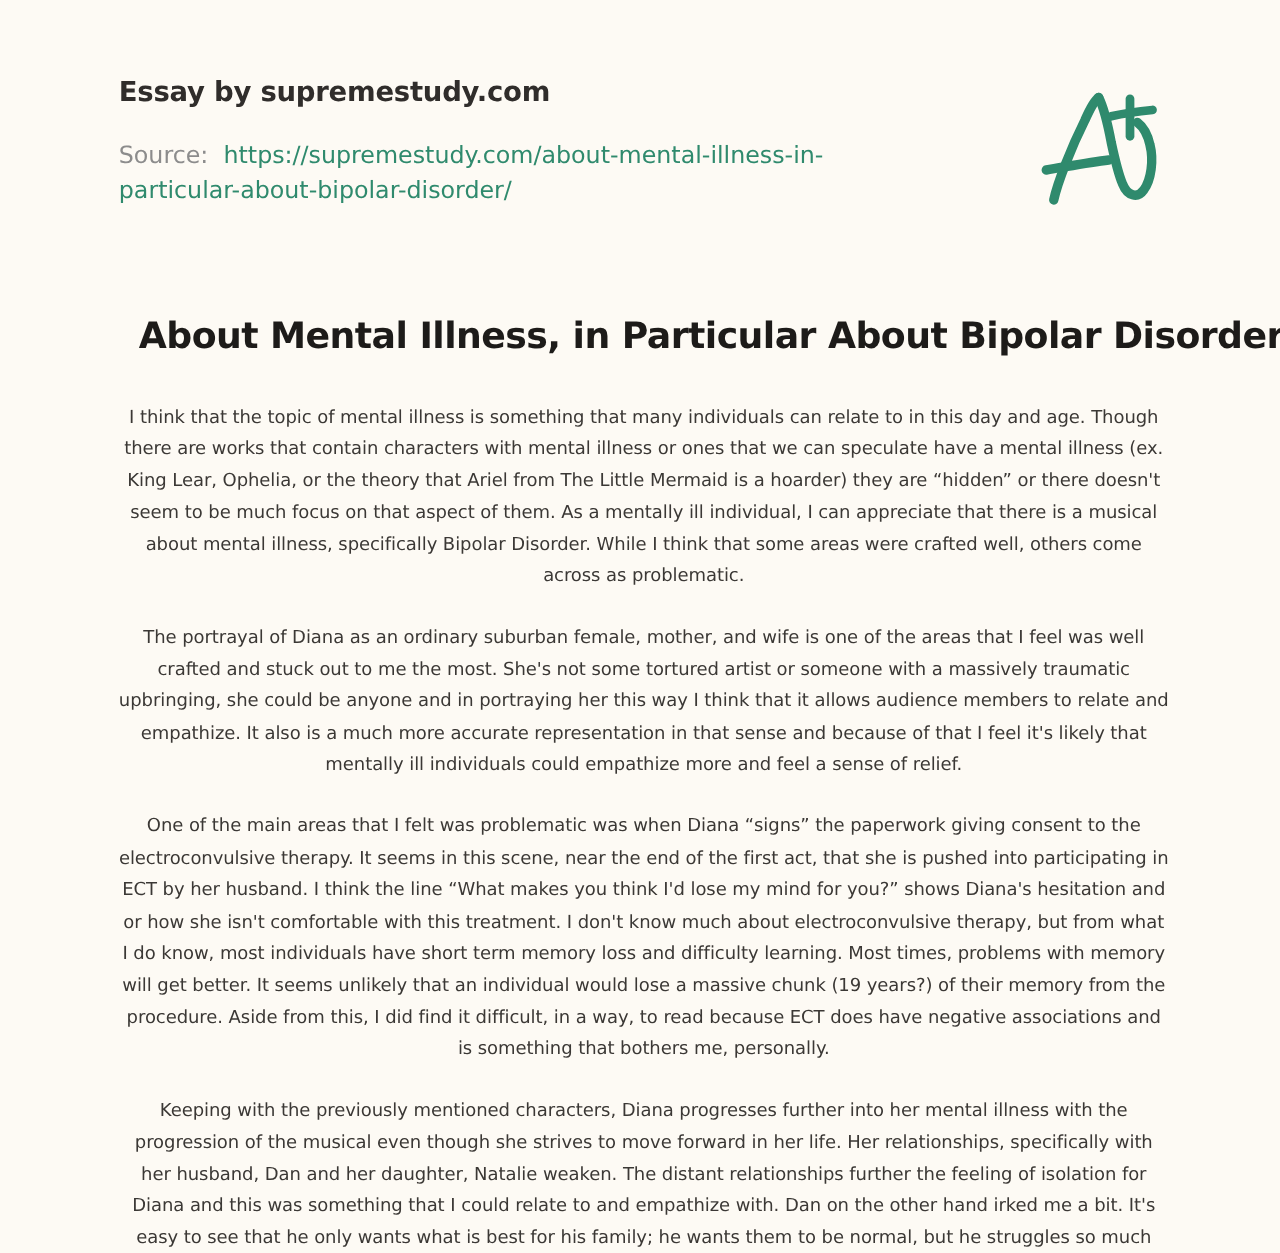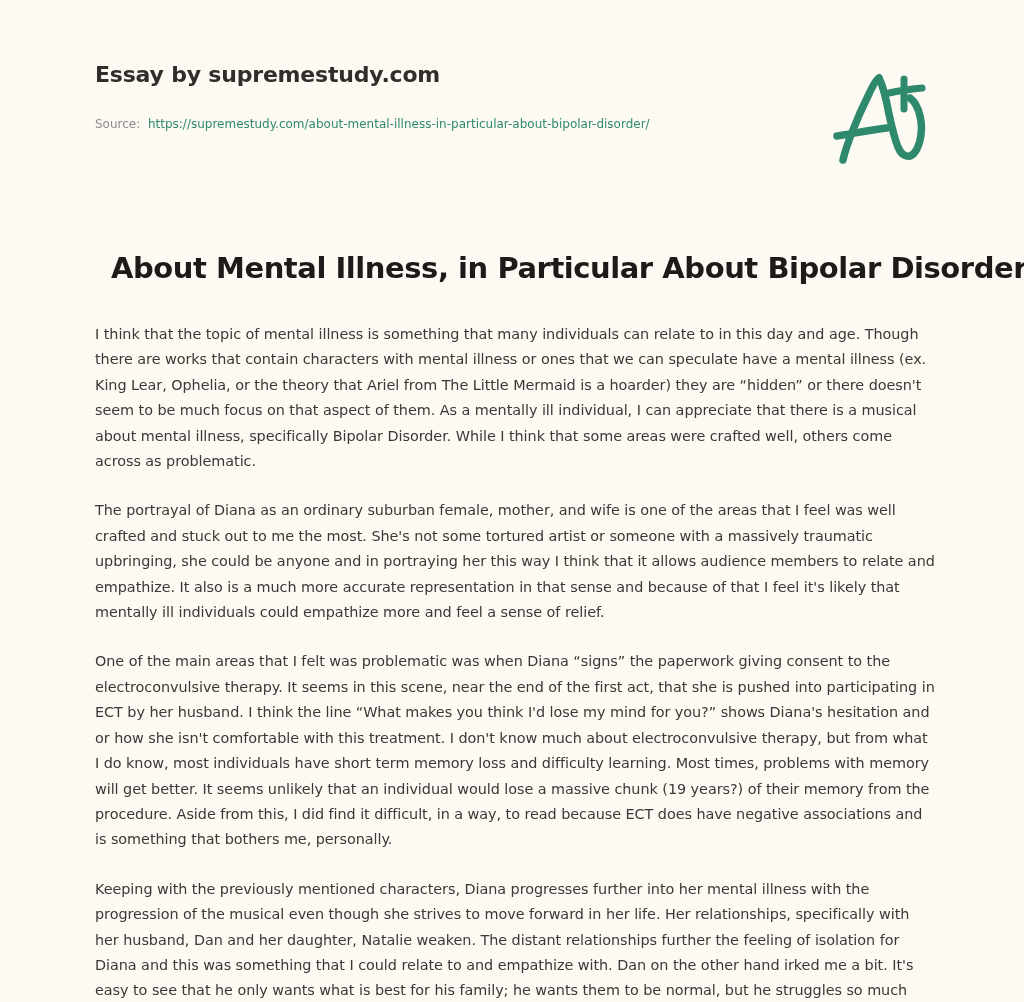--- a/index.html
+++ b/index.html
@@ -44,21 +44,21 @@
     color: #302d2b;
     white-space: nowrap;
   }
 
   .source-line {
     position: absolute;
     left: 95px;
     top: 110px;
     width: 640px;
     font-family: "DejaVu Sans", sans-serif;
-    font-size: 12px;
+    font-size: 19px;
     line-height: 28px;
     color: #8c8c8c;
     word-break: break-word;
   }
 
   .source-label {
     color: #8c8c8c;
   }
 
   .source-url {
@@ -98,21 +98,21 @@
     margin: 0 0 34px 16px;
     white-space: nowrap;
   }
 
   .article-body p {
     font-family: "DejaVu Sans", sans-serif;
     font-size: 14.4px;
     line-height: 25.4px;
     color: #3b3835;
     margin: 0 0 24px 0;
-    text-align: left;
+    text-align: center;
     letter-spacing: -0.05px;
   }
 
   .article-body p:last-child {
     margin-bottom: 0;
   }
 </style>
 </head>
 <body>
 

